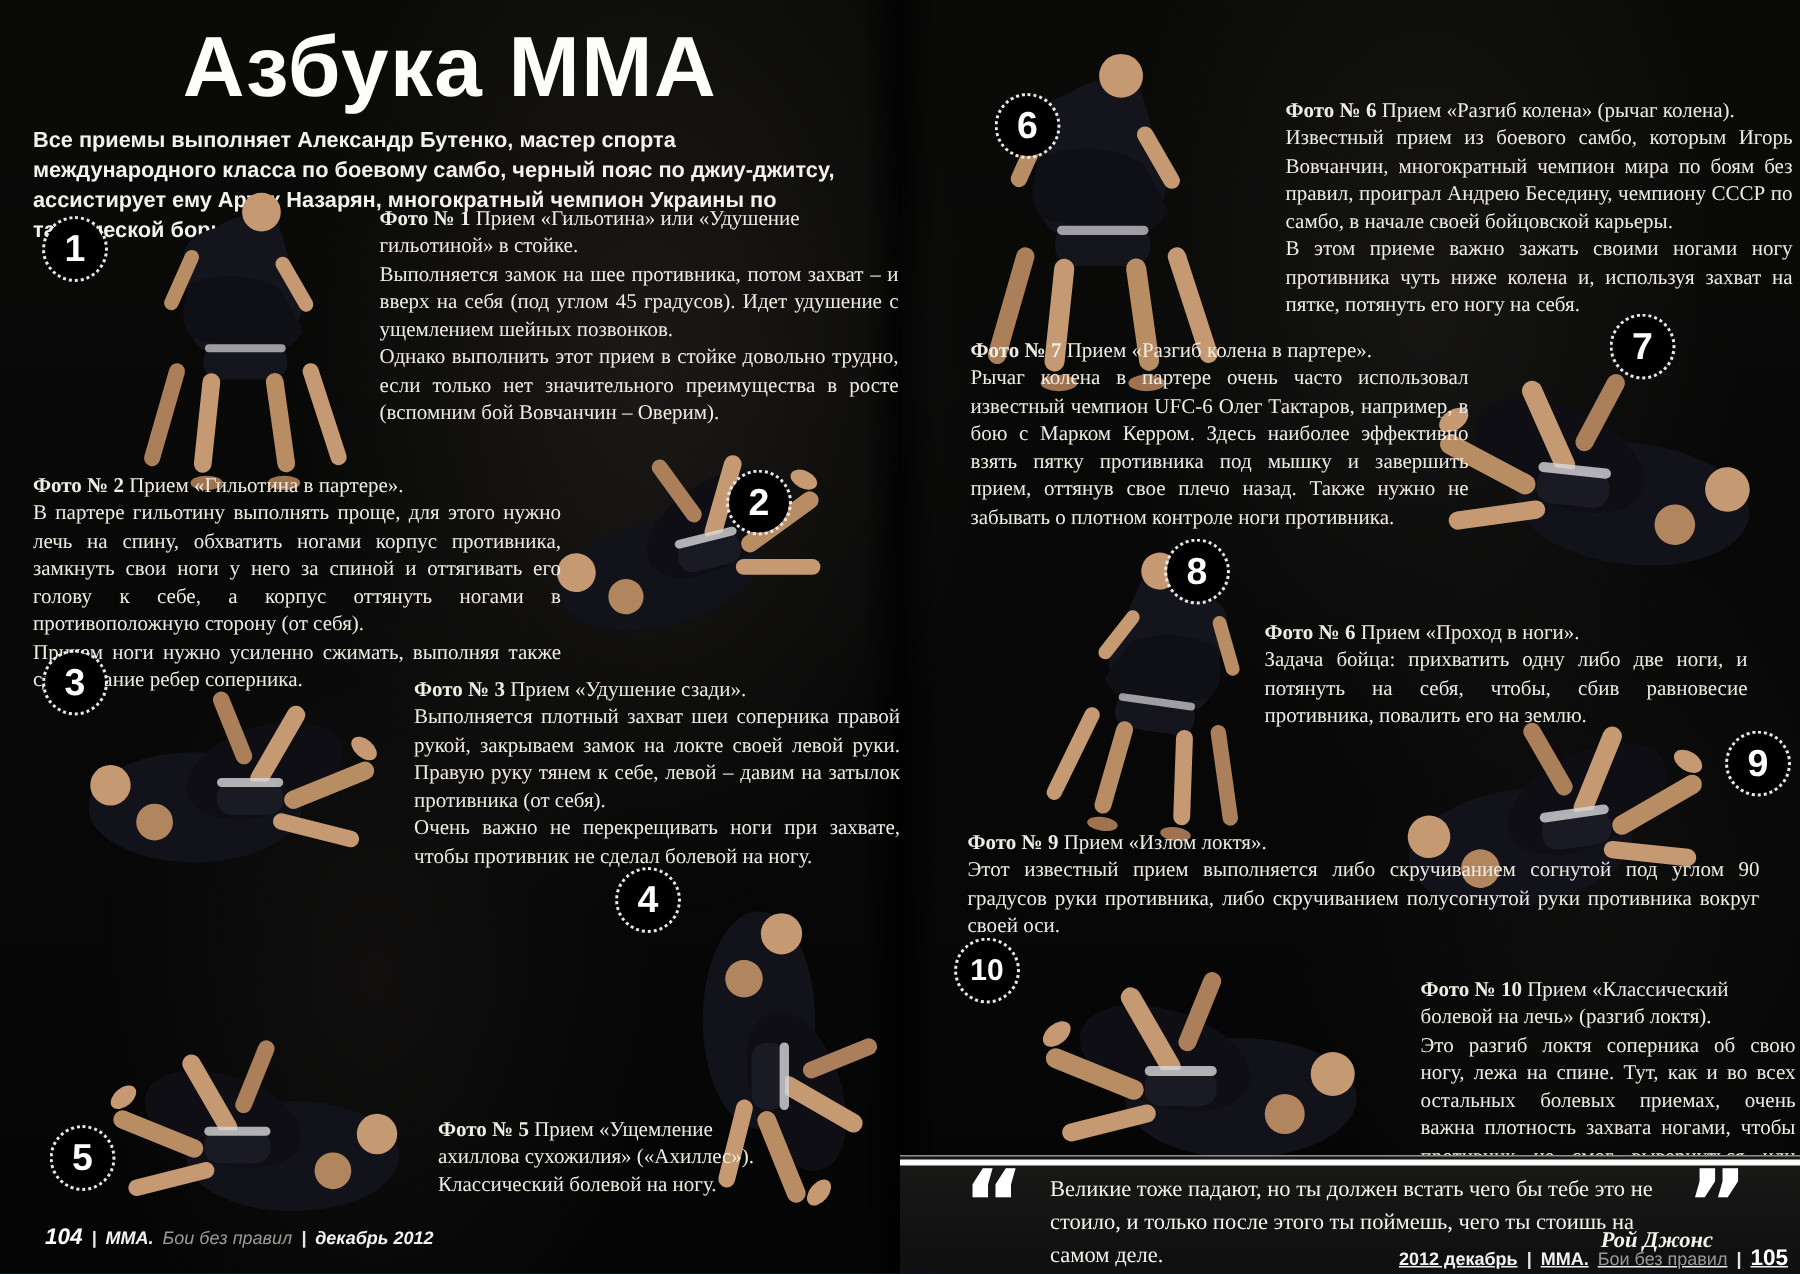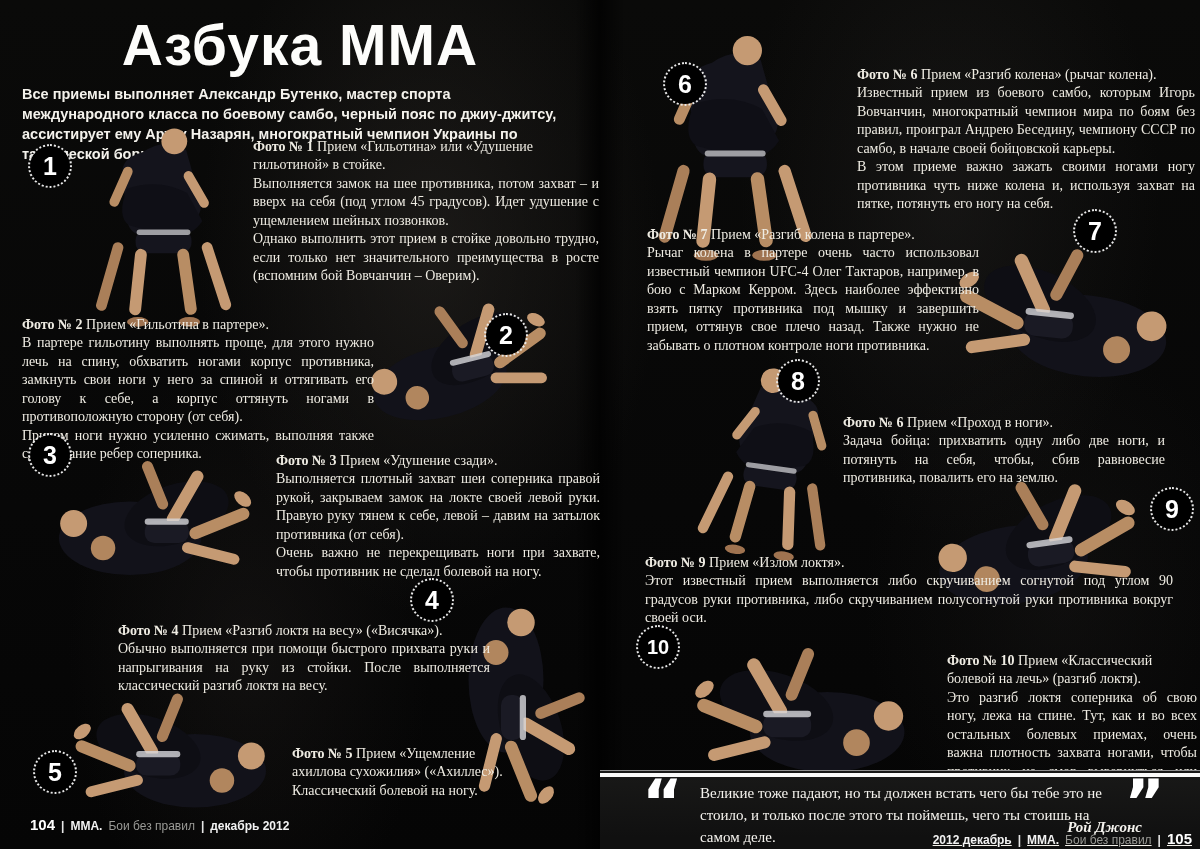--- a/index.html
+++ b/index.html
@@ -82,21 +82,21 @@
     font-family:"Liberation Serif","DejaVu Serif",serif;
     font-style:italic;font-weight:700;font-size:15px;color:#f5f3ee;margin-left:21px;
   }
   
   .footer{display:flex;align-items:baseline;gap:6px;font-size:12px;z-index:8;}
   .footer .pg{font-size:15px;font-weight:700;color:#fff;}
   .footer .sep{font-weight:700;color:#e5e5e5;}
   .footer .brand{font-weight:700;color:#f2f2f2;}
   .footer .series{color:#9a9a96;}
   .footer .issue{font-weight:700;color:#f2f2f2;}
-  #footer-left{left:30px;top:816px;}
+  #footer-left{left:30px;top:816px;font-style:italic;}
   #footer-right{right:8px;top:60px;position:absolute;text-decoration:underline;}
 </style>
 </head>
 <body>
 
 <div id="spread">
   <div id="bg-haze"></div>
   <div id="gutter"></div>
 
   <div class="abs" id="page-title">Азбука ММА</div>
@@ -303,37 +303,33 @@
   <div class="tblock" style="left:22px;top:316px;width:352px">
     <p class="cap"><b>Фото № 2</b> <span>Прием «Гильотина в партере».</span></p>
     <p class="body">В партере гильотину выполнять проще, для этого нужно лечь на спину, обхватить ногами корпус противника, замкнуть свои ноги у него за спиной и оттягивать его голову к себе, а корпус оттянуть ногами в противоположную сторону (от себя).
 Причем ноги нужно усиленно сжимать, выполняя также сдавливание ребер соперника.</p>
   </div>
   <div class="tblock" style="left:276px;top:452px;width:324px">
     <p class="cap"><b>Фото № 3</b> <span>Прием «Удушение сзади».</span></p>
     <p class="body">Выполняется плотный захват шеи соперника правой рукой, закрываем замок на локте своей левой руки. Правую руку тянем к себе, левой – давим на затылок противника (от себя).
 Очень важно не перекрещивать ноги  при захвате, чтобы противник не сделал болевой на ногу.</p>
   </div>
-  <div class="tblock" style="left:118px;top:622px;width:372px">
-    <p class="cap"><b>Фото № 4</b> <span>Прием «Разгиб локтя на весу» («Висячка»).</span></p>
-    <p class="body">Обычно выполняется при помощи быстрого прихвата руки и напрыгивания  на руку из стойки. После выполняется классический разгиб локтя на весу.</p>
-  </div>
   <div class="tblock" style="left:292px;top:745px;width:215px">
     <p class="cap"><b>Фото № 5</b> <span>Прием «Ущемление ахиллова сухожилия» («Ахиллес»).</span></p>
     <p class="body">Классический болевой на ногу.</p>
   </div>
 
   <div class="tblock" style="left:857px;top:66px;width:338px">
     <p class="cap"><b>Фото № 6</b> <span>Прием «Разгиб колена» (рычаг колена).</span></p>
     <p class="body">Известный прием из боевого самбо, которым Игорь Вовчанчин, многократный чемпион мира по боям без правил, проиграл Андрею Беседину, чемпиону СССР по самбо, в начале своей бойцовской карьеры.
 В этом приеме важно зажать своими ногами ногу противника чуть ниже колена и, используя захват на пятке, потянуть его ногу на себя.</p>
   </div>
   <div class="tblock" style="left:647px;top:226px;width:332px">
     <p class="cap"><b>Фото № 7</b> <span>Прием «Разгиб колена в партере».</span></p>
-    <p class="body">Рычаг колена в партере очень часто использовал известный чемпион UFC-4 Олег Тактаров, например, в бою с Марком Керром. Здесь наиболее эффективно взять пятку противника под мышку и завершить прием, оттянув свое плечо назад. Также нужно не забывать о плотном контроле ноги противника.</p>
+    <p class="body">Рычаг колена в партере очень часто использовал известный чемпион UFC-6 Олег Тактаров, например, в бою с Марком Керром. Здесь наиболее эффективно взять пятку противника под мышку и завершить прием, оттянув свое плечо назад. Также нужно не забывать о плотном контроле ноги противника.</p>
   </div>
   <div class="tblock" style="left:843px;top:414px;width:322px">
     <p class="cap"><b>Фото № 6</b> <span>Прием «Проход в ноги».</span></p>
     <p class="body">Задача бойца: прихватить одну либо две ноги, и потянуть на себя, чтобы, сбив равновесие противника, повалить его на землю.</p>
   </div>
   <div class="tblock" style="left:645px;top:554px;width:528px">
     <p class="cap"><b>Фото № 9</b> <span>Прием «Излом локтя».</span></p>
     <p class="body">Этот известный прием выполняется либо скручиванием согнутой под углом 90 градусов руки противника, либо скручиванием полусогнутой руки противника вокруг своей оси.</p>
   </div>
   <div class="tblock" style="left:947px;top:652px;width:250px">

